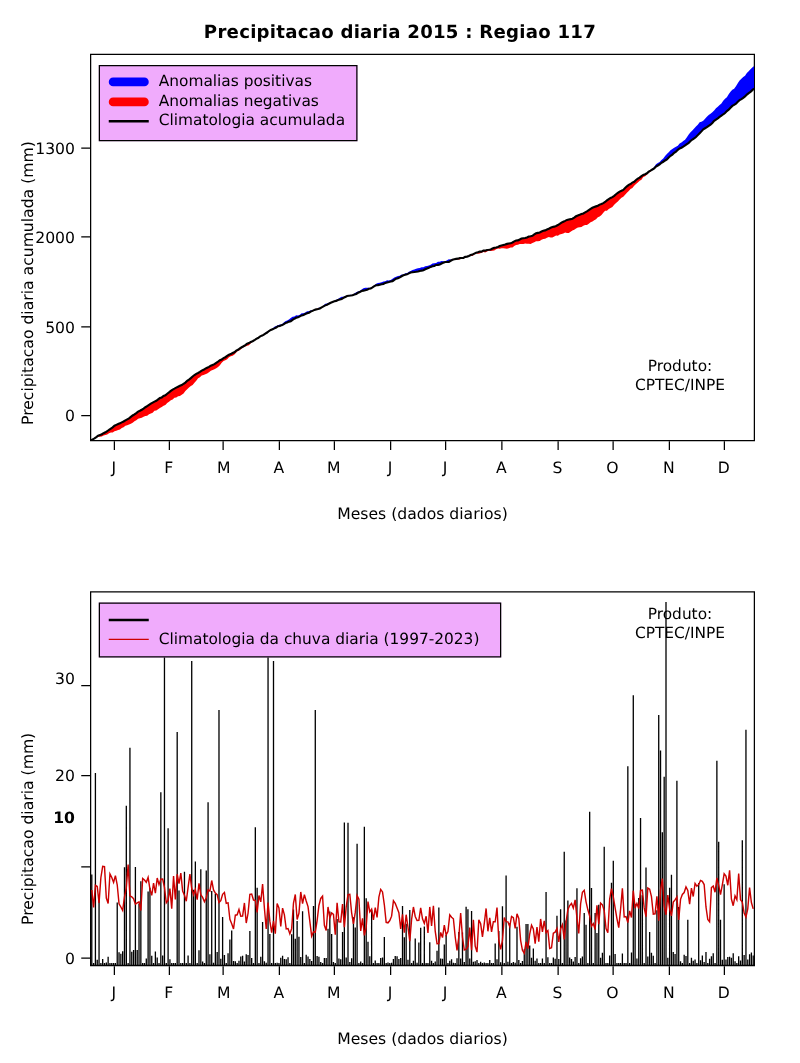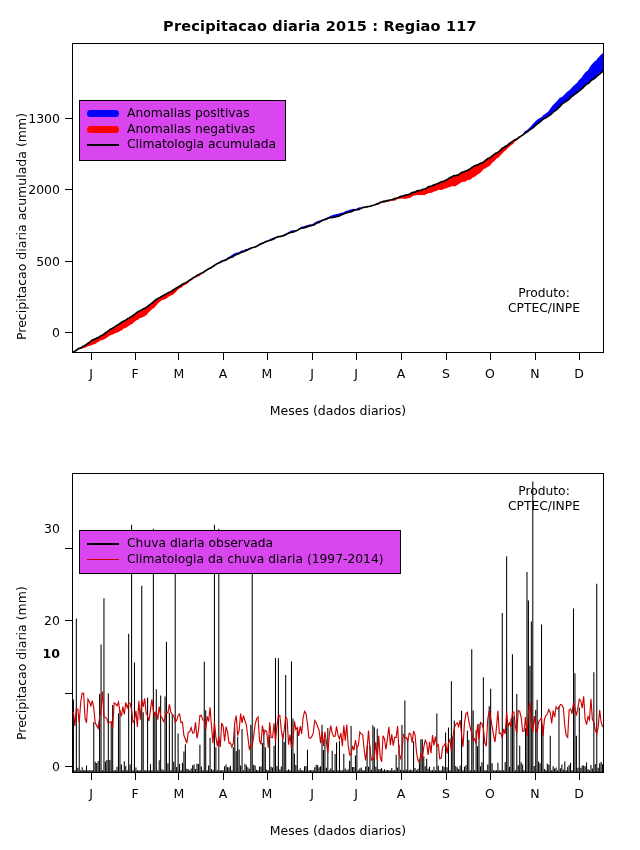--- a/index.html
+++ b/index.html
@@ -28,23 +28,22 @@
     position:absolute;font-size:12.5px;text-align:right;white-space:nowrap;
     font-family:"DejaVu Sans",sans-serif;
   }
   .xtick{
     position:absolute;font-size:12.5px;text-align:center;white-space:nowrap;
     font-family:"DejaVu Sans",sans-serif;
   }
   .tickmark{position:absolute;background:#000;}
 
   .legend-box{
-    position:absolute;border:1.2px solid #000;background:#d946ef;box-sizing:border-box;
+    position:absolute;border:1.2px solid #000;background:#f0abfc;box-sizing:border-box;
     padding:5px 8px 5px 6px;
-    margin-top:48px;
   }
   .legend-row{display:flex;align-items:center;height:15.5px;}
   .legend-key{width:34px;height:15px;position:relative;margin-right:7px;flex:0 0 34px;}
   .key-thick{
     position:absolute;left:1px;top:4px;width:32px;height:7px;border-radius:4px;
   }
   .key-thin{
     position:absolute;left:1px;top:7px;width:32px;height:1.6px;
   }
   .legend-text{font-size:12.3px;line-height:15.5px;white-space:nowrap;
@@ -172,21 +171,21 @@
             <rect x="72.7" y="472.7" width="530.5999999999999" height="299.59999999999997"></rect>
           </clipPath>
         </defs>
         <g clip-path="url(#clipBot)">
           <path d="M 73.43 772.30 L 73.43 699.55 M 74.88 772.30 L 74.88 770.34 M 76.33 772.30 L 76.33 618.40 M 77.79 772.30 L 77.79 767.76 M 79.24 772.30 L 79.24 716.24 M 80.70 772.30 L 80.70 770.34 M 82.15 772.30 L 82.15 767.22 M 83.60 772.30 L 83.60 770.34 M 85.06 772.30 L 85.06 770.04 M 86.51 772.30 L 86.51 765.49 M 87.96 772.30 L 87.96 770.34 M 89.42 772.30 L 89.42 770.34 M 90.87 772.30 L 90.87 770.34 M 92.32 772.30 L 92.32 770.34 M 93.78 772.30 L 93.78 721.99 M 95.23 772.30 L 95.23 761.78 M 96.69 772.30 L 96.69 763.01 M 98.14 772.30 L 98.14 760.96 M 99.59 772.30 L 99.59 693.81 M 101.05 772.30 L 101.05 644.52 M 102.50 772.30 L 102.50 770.34 M 103.95 772.30 L 103.95 598.25 M 105.41 772.30 L 105.41 761.49 M 106.86 772.30 L 106.86 759.90 M 108.32 772.30 L 108.32 693.59 M 109.77 772.30 L 109.77 760.01 M 111.22 772.30 L 111.22 723.04 M 112.68 772.30 L 112.68 705.00 M 114.13 772.30 L 114.13 770.34 M 115.58 772.30 L 115.58 770.34 M 117.04 772.30 L 117.04 766.74 M 118.49 772.30 L 118.49 713.24 M 119.95 772.30 L 119.95 710.28 M 121.40 772.30 L 121.40 764.58 M 122.85 772.30 L 122.85 770.34 M 124.31 772.30 L 124.31 761.19 M 125.76 772.30 L 125.76 766.04 M 127.21 772.30 L 127.21 770.34 M 128.67 772.30 L 128.67 633.74 M 130.12 772.30 L 130.12 764.44 M 131.57 772.30 L 131.57 524.78 M 133.03 772.30 L 133.03 770.34 M 134.48 772.30 L 134.48 662.60 M 135.94 772.30 L 135.94 767.44 M 137.39 772.30 L 137.39 770.34 M 138.84 772.30 L 138.84 770.34 M 140.30 772.30 L 140.30 770.34 M 141.75 772.30 L 141.75 585.66 M 143.20 772.30 L 143.20 712.31 M 144.66 772.30 L 144.66 770.34 M 146.11 772.30 L 146.11 770.34 M 147.57 772.30 L 147.57 697.47 M 149.02 772.30 L 149.02 770.34 M 150.47 772.30 L 150.47 764.33 M 151.93 772.30 L 151.93 770.34 M 153.38 772.30 L 153.38 528.71 M 154.83 772.30 L 154.83 711.77 M 156.29 772.30 L 156.29 689.21 M 157.74 772.30 L 157.74 770.34 M 159.20 772.30 L 159.20 760.17 M 160.65 772.30 L 160.65 695.41 M 162.10 772.30 L 162.10 769.29 M 163.56 772.30 L 163.56 770.34 M 165.01 772.30 L 165.01 696.39 M 166.46 772.30 L 166.46 641.86 M 167.92 772.30 L 167.92 763.32 M 169.37 772.30 L 169.37 712.78 M 170.82 772.30 L 170.82 770.27 M 172.28 772.30 L 172.28 714.91 M 173.73 772.30 L 173.73 761.69 M 175.19 772.30 L 175.19 567.99 M 176.64 772.30 L 176.64 767.03 M 178.09 772.30 L 178.09 733.58 M 179.55 772.30 L 179.55 764.06 M 181.00 772.30 L 181.00 770.34 M 182.45 772.30 L 182.45 762.68 M 183.91 772.30 L 183.91 751.57 M 185.36 772.30 L 185.36 744.36 M 186.82 772.30 L 186.82 768.82 M 188.27 772.30 L 188.27 769.02 M 189.72 772.30 L 189.72 770.34 M 191.18 772.30 L 191.18 768.61 M 192.63 772.30 L 192.63 765.27 M 194.08 772.30 L 194.08 764.53 M 195.54 772.30 L 195.54 769.10 M 196.99 772.30 L 196.99 763.47 M 198.44 772.30 L 198.44 764.00 M 199.90 772.30 L 199.90 744.82 M 201.35 772.30 L 201.35 766.45 M 202.81 772.30 L 202.81 770.34 M 204.26 772.30 L 204.26 661.87 M 205.71 772.30 L 205.71 710.19 M 207.17 772.30 L 207.17 770.34 M 208.62 772.30 L 208.62 765.44 M 210.07 772.30 L 210.07 737.63 M 211.53 772.30 L 211.53 768.94 M 212.98 772.30 L 212.98 770.11 M 214.44 772.30 L 214.44 524.78 M 215.89 772.30 L 215.89 747.24 M 217.34 772.30 L 217.34 770.34 M 218.80 772.30 L 218.80 528.71 M 220.25 772.30 L 220.25 770.34 M 221.70 772.30 L 221.70 770.24 M 223.16 772.30 L 223.16 770.34 M 224.61 772.30 L 224.61 766.25 M 226.07 772.30 L 226.07 764.50 M 227.52 772.30 L 227.52 767.27 M 228.97 772.30 L 228.97 767.32 M 230.43 772.30 L 230.43 765.76 M 231.88 772.30 L 231.88 770.34 M 233.33 772.30 L 233.33 747.32 M 234.79 772.30 L 234.79 727.58 M 236.24 772.30 L 236.24 751.05 M 237.69 772.30 L 237.69 736.86 M 239.15 772.30 L 239.15 749.46 M 240.60 772.30 L 240.60 765.51 M 242.06 772.30 L 242.06 729.09 M 243.51 772.30 L 243.51 770.34 M 244.96 772.30 L 244.96 763.82 M 246.42 772.30 L 246.42 765.22 M 247.87 772.30 L 247.87 767.21 M 249.32 772.30 L 249.32 768.87 M 250.78 772.30 L 250.78 724.74 M 252.23 772.30 L 252.23 567.99 M 253.69 772.30 L 253.69 764.70 M 255.14 772.30 L 255.14 765.46 M 256.59 772.30 L 256.59 769.63 M 258.05 772.30 L 258.05 770.34 M 259.50 772.30 L 259.50 766.43 M 260.95 772.30 L 260.95 766.41 M 262.41 772.30 L 262.41 743.02 M 263.86 772.30 L 263.86 729.24 M 265.32 772.30 L 265.32 747.26 M 266.77 772.30 L 266.77 769.50 M 268.22 772.30 L 268.22 770.34 M 269.68 772.30 L 269.68 735.18 M 271.13 772.30 L 271.13 766.75 M 272.58 772.30 L 272.58 767.42 M 274.04 772.30 L 274.04 745.67 M 275.49 772.30 L 275.49 657.95 M 276.94 772.30 L 276.94 766.03 M 278.40 772.30 L 278.40 658.18 M 279.85 772.30 L 279.85 769.51 M 281.31 772.30 L 281.31 766.52 M 282.76 772.30 L 282.76 733.84 M 284.21 772.30 L 284.21 741.97 M 285.67 772.30 L 285.67 674.94 M 287.12 772.30 L 287.12 770.34 M 288.57 772.30 L 288.57 769.21 M 290.03 772.30 L 290.03 770.34 M 291.48 772.30 L 291.48 661.48 M 292.94 772.30 L 292.94 718.56 M 294.39 772.30 L 294.39 753.47 M 295.84 772.30 L 295.84 764.98 M 297.30 772.30 L 297.30 727.79 M 298.75 772.30 L 298.75 770.34 M 300.20 772.30 L 300.20 768.32 M 301.66 772.30 L 301.66 770.34 M 303.11 772.30 L 303.11 770.34 M 304.56 772.30 L 304.56 766.31 M 306.02 772.30 L 306.02 765.94 M 307.47 772.30 L 307.47 749.66 M 308.93 772.30 L 308.93 770.34 M 310.38 772.30 L 310.38 770.03 M 311.83 772.30 L 311.83 770.34 M 313.29 772.30 L 313.29 770.14 M 314.74 772.30 L 314.74 767.15 M 316.19 772.30 L 316.19 764.87 M 317.65 772.30 L 317.65 764.94 M 319.10 772.30 L 319.10 767.15 M 320.56 772.30 L 320.56 766.37 M 322.01 772.30 L 322.01 724.82 M 323.46 772.30 L 323.46 749.88 M 324.92 772.30 L 324.92 738.91 M 326.37 772.30 L 326.37 767.85 M 327.82 772.30 L 327.82 728.08 M 329.28 772.30 L 329.28 770.31 M 330.73 772.30 L 330.73 768.56 M 332.19 772.30 L 332.19 750.79 M 333.64 772.30 L 333.64 770.25 M 335.09 772.30 L 335.09 754.02 M 336.55 772.30 L 336.55 742.14 M 338.00 772.30 L 338.00 770.34 M 339.45 772.30 L 339.45 741.12 M 340.91 772.30 L 340.91 770.34 M 342.36 772.30 L 342.36 770.34 M 343.81 772.30 L 343.81 753.80 M 345.27 772.30 L 345.27 768.55 M 346.72 772.30 L 346.72 770.34 M 348.18 772.30 L 348.18 769.29 M 349.63 772.30 L 349.63 760.64 M 351.08 772.30 L 351.08 726.04 M 352.54 772.30 L 352.54 766.89 M 353.99 772.30 L 353.99 766.91 M 355.44 772.30 L 355.44 755.62 M 356.90 772.30 L 356.90 748.05 M 358.35 772.30 L 358.35 770.34 M 359.81 772.30 L 359.81 768.55 M 361.26 772.30 L 361.26 767.49 M 362.71 772.30 L 362.71 770.23 M 364.17 772.30 L 364.17 770.34 M 365.62 772.30 L 365.62 766.54 M 367.07 772.30 L 367.07 745.62 M 368.53 772.30 L 368.53 766.74 M 369.98 772.30 L 369.98 746.02 M 371.44 772.30 L 371.44 769.67 M 372.89 772.30 L 372.89 725.31 M 374.34 772.30 L 374.34 727.36 M 375.80 772.30 L 375.80 766.74 M 377.25 772.30 L 377.25 728.77 M 378.70 772.30 L 378.70 769.34 M 380.16 772.30 L 380.16 769.05 M 381.61 772.30 L 381.61 768.06 M 383.06 772.30 L 383.06 770.34 M 384.52 772.30 L 384.52 769.34 M 385.97 772.30 L 385.97 770.34 M 387.43 772.30 L 387.43 769.94 M 388.88 772.30 L 388.88 770.34 M 390.33 772.30 L 390.33 770.34 M 391.79 772.30 L 391.79 768.09 M 393.24 772.30 L 393.24 770.34 M 394.69 772.30 L 394.69 770.34 M 396.15 772.30 L 396.15 754.82 M 397.60 772.30 L 397.60 767.40 M 399.06 772.30 L 399.06 744.73 M 400.51 772.30 L 400.51 769.70 M 401.96 772.30 L 401.96 724.93 M 403.42 772.30 L 403.42 770.34 M 404.87 772.30 L 404.87 700.41 M 406.32 772.30 L 406.32 769.44 M 407.78 772.30 L 407.78 738.62 M 409.23 772.30 L 409.23 770.34 M 410.68 772.30 L 410.68 769.57 M 412.14 772.30 L 412.14 770.17 M 413.59 772.30 L 413.59 741.31 M 415.05 772.30 L 415.05 767.95 M 416.50 772.30 L 416.50 770.34 M 417.95 772.30 L 417.95 768.82 M 419.41 772.30 L 419.41 759.30 M 420.86 772.30 L 420.86 739.23 M 422.31 772.30 L 422.31 739.19 M 423.77 772.30 L 423.77 756.36 M 425.22 772.30 L 425.22 766.26 M 426.68 772.30 L 426.68 758.82 M 428.13 772.30 L 428.13 768.68 M 429.58 772.30 L 429.58 766.73 M 431.04 772.30 L 431.04 770.34 M 432.49 772.30 L 432.49 770.34 M 433.94 772.30 L 433.94 766.84 M 435.40 772.30 L 435.40 770.34 M 436.85 772.30 L 436.85 713.60 M 438.31 772.30 L 438.31 765.70 M 439.76 772.30 L 439.76 770.34 M 441.21 772.30 L 441.21 770.34 M 442.67 772.30 L 442.67 766.09 M 444.12 772.30 L 444.12 767.08 M 445.57 772.30 L 445.57 732.55 M 447.03 772.30 L 447.03 767.27 M 448.48 772.30 L 448.48 727.46 M 449.93 772.30 L 449.93 770.34 M 451.39 772.30 L 451.39 681.31 M 452.84 772.30 L 452.84 736.48 M 454.30 772.30 L 454.30 720.42 M 455.75 772.30 L 455.75 765.94 M 457.20 772.30 L 457.20 767.22 M 458.66 772.30 L 458.66 769.11 M 460.11 772.30 L 460.11 765.54 M 461.56 772.30 L 461.56 710.63 M 463.02 772.30 L 463.02 770.34 M 464.47 772.30 L 464.47 766.67 M 465.93 772.30 L 465.93 765.14 M 467.38 772.30 L 467.38 730.39 M 468.83 772.30 L 468.83 739.88 M 470.29 772.30 L 470.29 770.34 M 471.74 772.30 L 471.74 649.31 M 473.19 772.30 L 473.19 710.43 M 474.65 772.30 L 474.65 770.34 M 476.10 772.30 L 476.10 730.36 M 477.56 772.30 L 477.56 746.31 M 479.01 772.30 L 479.01 723.84 M 480.46 772.30 L 480.46 766.16 M 481.92 772.30 L 481.92 762.23 M 483.37 772.30 L 483.37 677.30 M 484.82 772.30 L 484.82 770.34 M 486.28 772.30 L 486.28 770.34 M 487.73 772.30 L 487.73 764.45 M 489.18 772.30 L 489.18 706.20 M 490.64 772.30 L 490.64 688.66 M 492.09 772.30 L 492.09 763.18 M 493.55 772.30 L 493.55 770.34 M 495.00 772.30 L 495.00 770.34 M 496.45 772.30 L 496.45 770.34 M 497.91 772.30 L 497.91 762.84 M 499.36 772.30 L 499.36 770.34 M 500.81 772.30 L 500.81 770.34 M 502.27 772.30 L 502.27 612.93 M 503.72 772.30 L 503.72 770.34 M 505.18 772.30 L 505.18 762.05 M 506.63 772.30 L 506.63 556.21 M 508.08 772.30 L 508.08 723.08 M 509.54 772.30 L 509.54 766.87 M 510.99 772.30 L 510.99 718.44 M 512.44 772.30 L 512.44 654.36 M 513.90 772.30 L 513.90 716.20 M 515.35 772.30 L 515.35 770.34 M 516.80 772.30 L 516.80 693.96 M 518.26 772.30 L 518.26 765.22 M 519.71 772.30 L 519.71 745.50 M 521.17 772.30 L 521.17 762.17 M 522.62 772.30 L 522.62 764.55 M 524.07 772.30 L 524.07 770.34 M 525.53 772.30 L 525.53 728.16 M 526.98 772.30 L 526.98 571.92 M 528.43 772.30 L 528.43 600.43 M 529.89 772.30 L 529.89 665.75 M 531.34 772.30 L 531.34 621.40 M 532.80 772.30 L 532.80 481.56 M 534.25 772.30 L 534.25 766.10 M 535.70 772.30 L 535.70 710.10 M 537.16 772.30 L 537.16 699.77 M 538.61 772.30 L 538.61 761.53 M 540.06 772.30 L 540.06 763.14 M 541.52 772.30 L 541.52 624.51 M 542.97 772.30 L 542.97 725.53 M 544.43 772.30 L 544.43 768.97 M 545.88 772.30 L 545.88 770.34 M 547.33 772.30 L 547.33 763.82 M 548.79 772.30 L 548.79 764.71 M 550.24 772.30 L 550.24 735.71 M 551.69 772.30 L 551.69 770.34 M 553.15 772.30 L 553.15 766.29 M 554.60 772.30 L 554.60 768.59 M 556.05 772.30 L 556.05 767.52 M 557.51 772.30 L 557.51 770.34 M 558.96 772.30 L 558.96 706.42 M 560.42 772.30 L 560.42 768.18 M 561.87 772.30 L 561.87 764.39 M 563.32 772.30 L 563.32 769.57 M 564.78 772.30 L 564.78 761.60 M 566.23 772.30 L 566.23 770.34 M 567.68 772.30 L 567.68 766.97 M 569.14 772.30 L 569.14 764.95 M 570.59 772.30 L 570.59 762.63 M 572.05 772.30 L 572.05 770.34 M 573.50 772.30 L 573.50 608.53 M 574.95 772.30 L 574.95 673.37 M 576.41 772.30 L 576.41 735.80 M 577.86 772.30 L 577.86 767.71 M 579.31 772.30 L 579.31 707.40 M 580.77 772.30 L 580.77 767.65 M 582.22 772.30 L 582.22 765.57 M 583.68 772.30 L 583.68 765.45 M 585.13 772.30 L 585.13 766.24 M 586.58 772.30 L 586.58 762.57 M 588.04 772.30 L 588.04 768.95 M 589.49 772.30 L 589.49 770.34 M 590.94 772.30 L 590.94 764.95 M 592.40 772.30 L 592.40 768.46 M 593.85 772.30 L 593.85 672.13 M 595.30 772.30 L 595.30 763.92 M 596.76 772.30 L 596.76 583.71 M 598.21 772.30 L 598.21 767.65 M 599.67 772.30 L 599.67 763.32 M 601.12 772.30 L 601.12 761.94 M 602.57 772.30 L 602.57 764.30" stroke="#000000" stroke-width="1.05" fill="none"></path>
           <path d="M 73.4268493150685 712.0091556522564 L 74.88054794520548 726.0380430145681 L 76.33424657534246 708.2612599315227 L 77.78794520547946 709.2214508008987 L 79.24164383561644 722.2724773192882 L 80.69534246575343 702.1979448761925 L 82.14904109589041 693.1173235945971 L 83.6027397260274 693.2849258577643 L 85.05643835616439 718.4326146715872 L 86.51013698630138 722.837665587118 L 87.96383561643836 699.1099666671398 L 89.41753424657534 701.9704285670238 L 90.87123287671233 705.9319487074804 L 92.32493150684931 700.5475547215472 L 93.7786301369863 707.820893726838 L 95.23232876712328 723.0222639558318 L 96.68602739726028 725.6117677626296 L 98.13972602739726 728.3532921799371 L 99.59342465753424 717.4144720132336 L 101.04712328767124 710.391666922201 L 102.50082191780822 691.6025172812075 L 103.95452054794521 716.7189748691686 L 105.40821917808219 717.450125182335 L 106.86191780821918 718.9642373573091 L 108.31561643835616 723.3314285250343 L 109.76931506849314 722.2974397656797 L 111.22301369863013 721.5016341480941 L 112.67671232876711 728.3927261759346 L 114.13041095890411 702.8077073481977 L 115.58410958904109 703.9546003215902 L 117.03780821917809 705.8308071755403 L 118.49150684931507 701.9098682758431 L 119.94520547945206 711.3135164198022 L 121.39890410958904 716.3332571838924 L 122.85260273972602 706.5543724418521 L 124.30630136986301 714.4536207607508 L 125.75999999999999 702.3974495468905 L 127.21369863013697 707.5605878756375 L 128.66739726027396 703.2727358626564 L 130.12109589041094 703.2237876776157 L 131.57479452054793 709.915744586121 L 133.02849315068494 722.2349141721159 L 134.4821917808219 720.1842025405231 L 135.9358904109589 710.8079118693765 L 137.3895890410959 726.8826124430228 L 138.84328767123287 700.7492717583293 L 140.29698630136986 719.5981561465702 L 141.75068493150684 699.3945297905597 L 143.20438356164385 706.9504676894495 L 144.6580821917808 698.4669904370181 L 146.1117808219178 712.9126528012318 L 147.56547945205477 716.1093710728911 L 149.0191780821918 720.9881519845436 L 150.47287671232874 709.8369346849587 L 151.92657534246575 699.304382269783 L 153.38027397260274 710.789882589909 L 154.83397260273972 715.8476386369053 L 156.28767123287668 711.6532575631813 L 157.7413698630137 719.6786309012039 L 159.19506849315067 706.6240707429362 L 160.64876712328766 715.7243703499657 L 162.10246575342467 717.9047436067166 L 163.55616438356162 721.4233439765441 L 165.00986301369863 718.1833503435296 L 166.4635616438356 711.8798494961809 L 167.9172602739726 712.8925892746907 L 169.37095890410956 704.4050160441615 L 170.82465753424657 711.9603435525731 L 172.27835616438355 714.4999799680692 L 173.73205479452054 715.7216688090352 L 175.18575342465752 721.9794188416039 L 176.6394520547945 720.501698265578 L 178.0931506849315 715.438559168825 L 179.54684931506847 714.0369024077845 L 181.00054794520545 722.6068842764789 L 182.45424657534244 722.2349324404013 L 183.90794520547945 735.5066025054402 L 185.3616438356164 738.9496040991295 L 186.81534246575342 743.2149941636752 L 188.26904109589037 732.1607383748567 L 189.72273972602738 731.8493009831484 L 191.17643835616437 727.6180124459478 L 192.63013698630135 733.0161500277333 L 194.08383561643834 732.8257068495014 L 195.53753424657532 722.3551895807304 L 196.99123287671233 738.4243376755956 L 198.4449315068493 730.6100891228282 L 199.89863013698627 715.5590023416328 L 201.35232876712325 715.3125142810786 L 202.80602739726027 720.0415715091058 L 204.25972602739722 720.2617650316181 L 205.71342465753423 729.8704030080653 L 207.16712328767125 716.3905644896073 L 208.6208219178082 721.4776399473059 L 210.07452054794516 707.2582460837808 L 211.52821917808217 726.5983190231979 L 212.98191780821918 743.1627682564421 L 214.43561643835613 721.9770596229532 L 215.88931506849315 736.9219305352497 L 217.3430136986301 746.1485407215641 L 218.79671232876711 736.5976095851216 L 220.25041095890413 747.0174985202509 L 221.70410958904108 722.8593077839517 L 223.15780821917804 726.4106957551362 L 224.61150684931505 741.2183652191025 L 226.065205479452 726.5342796730048 L 227.51890410958902 731.9263210359449 L 228.97260273972603 743.0915514892096 L 230.42630136986298 742.8609278563765 L 231.88 747.0009616033581 L 233.33369863013695 742.9104257838427 L 234.78739726027396 722.4154370934682 L 236.24109589041092 715.5861279148663 L 237.69479452054793 735.6212444718341 L 239.14849315068489 730.6508017037157 L 240.6021917808219 713.5815525975481 L 242.0558904109589 722.9247458788913 L 243.50958904109586 715.724383700158 L 244.96328767123288 720.7584190019943 L 246.41698630136983 725.2511176593853 L 247.8706849315068 737.0438618574697 L 249.3243835616438 748.9410848866402 L 250.7780821917808 745.388343391822 L 252.23178082191777 745.721112791892 L 253.68547945205478 736.427157531051 L 255.13917808219173 724.360698334577 L 256.59287671232875 718.7605255545163 L 258.0465753424657 716.9234196323471 L 259.5002739726027 740.2029549831257 L 260.95397260273967 744.354194441125 L 262.4076712328767 725.5795935332924 L 263.8613698630137 734.2483794409111 L 265.31506849315065 730.3431032594962 L 266.76876712328766 731.4780560906686 L 268.2224657534246 747.8115213020426 L 269.6761643835616 722.2604577587193 L 271.1298630136986 737.4737988383346 L 272.5835616438356 737.5660549373935 L 274.03726027397255 723.3074910647383 L 275.49095890410956 741.736561905839 L 276.9446575342465 725.6542864707727 L 278.39835616438353 715.6201919369402 L 279.85205479452054 715.4397094535583 L 281.3057534246575 730.2390063357501 L 282.75945205479445 739.0509708929372 L 284.21315068493146 729.9061685452391 L 285.6668493150685 716.4790579349499 L 287.12054794520543 719.3308643192835 L 288.57424657534244 744.7528002734441 L 290.0279452054794 734.6010389417652 L 291.4816438356164 748.2459656212766 L 292.9353424657534 742.0056876531922 L 294.3890410958904 721.2009205291182 L 295.84273972602733 729.4654587432827 L 297.29643835616434 727.3639488849437 L 298.75013698630136 735.8463565077503 L 300.2038356164383 726.0649393229368 L 301.6575342465753 733.8937091306632 L 303.1112328767123 717.7180328198208 L 304.5649315068493 711.4796855397719 L 306.0186301369863 713.5269161489445 L 307.47232876712326 723.8343061656599 L 308.9260273972602 737.8510541922108 L 310.3797260273972 738.2518443077137 L 311.8334246575342 736.4375906828969 L 313.2871232876712 732.9214868138691 L 314.7408219178082 720.643881908859 L 316.19452054794516 722.7097036281617 L 317.6482191780822 726.4799505749305 L 319.1019178082191 730.092763197793 L 320.55561643835614 743.1507759764313 L 322.0093150684931 731.4143826323332 L 323.4630136986301 746.1666227611432 L 324.91671232876706 731.7761061859712 L 326.3704109589041 741.6635186895112 L 327.8241095890411 752.8569516225164 L 329.27780821917804 735.5278669194673 L 330.731506849315 725.5848075467381 L 332.185205479452 733.1864619520745 L 333.63890410958896 736.4380316888778 L 335.092602739726 736.3285527296284 L 336.546301369863 726.379209302358 L 337.99999999999994 735.0923330883344 L 339.4536986301369 738.7939179898298 L 340.9073972602739 732.9771898216202 L 342.36109589041087 746.2612292194668 L 343.8147945205479 725.5463696560228 L 345.2684931506849 740.7774491673553 L 346.7221917808219 724.5706622039372 L 348.17589041095886 744.9623689010169 L 349.62958904109587 754.8993277010195 L 351.0832876712328 754.814693447116 L 352.5369863013698 745.9555602309026 L 353.9906849315068 750.0496197383688 L 355.44438356164375 740.070142949809 L 356.89808219178076 747.8564823142417 L 358.3517808219177 745.2513005621734 L 359.8054794520548 731.9261685418911 L 361.25917808219174 733.8407948299031 L 362.71287671232875 735.0349229477005 L 364.1665753424657 749.6181291038798 L 365.62027397260266 760.3693810317988 L 367.0739726027397 749.4030148803107 L 368.5276712328766 730.4948625249287 L 369.98136986301364 749.7865612094697 L 371.4350684931506 760.0267524578911 L 372.8887671232876 759.3481946652249 L 374.3424657534246 757.1557771899081 L 375.7961643835616 742.1429209662942 L 377.2498630136986 760.0668481367373 L 378.70356164383554 735.8217292753717 L 380.15726027397255 756.8831833405375 L 381.6109589041095 761.7268597359008 L 383.0646575342465 735.8223100934873 L 384.5183561643835 738.9197108111056 L 385.9720547945205 749.4926655215903 L 387.42575342465744 738.6989918789449 L 388.87945205479446 726.7595910474846 L 390.33315068493147 745.0504305574685 L 391.7868493150684 734.2117980260475 L 393.24054794520544 745.5880492428447 L 394.6942465753424 737.3249105959999 L 396.1479452054794 737.4177410014196 L 397.60164383561636 726.1178952070318 L 399.05534246575337 752.3622758237475 L 400.5090410958903 759.5099418996872 L 401.9627397260273 752.2925405138433 L 403.41643835616435 733.9838943025355 L 404.8701369863013 737.3433364173313 L 406.3238356164383 737.4779268125102 L 407.77753424657527 741.2132070414717 L 409.2312328767123 733.1479566754222 L 410.68493150684924 734.1656034669011 L 412.1386301369862 742.6936216020101 L 413.5923287671232 731.0308190291488 L 415.04602739726016 734.7637103182157 L 416.4997260273972 752.2531997782307 L 417.9534246575342 760.2503502453129 L 419.4071232876712 762.5797196160394 L 420.86082191780815 753.5070253255561 L 422.31452054794516 758.8785926030331 L 423.7682191780821 747.228604472846 L 425.2219178082191 740.1980614703621 L 426.6756164383561 743.158545848952 L 428.12931506849304 754.9152139476075 L 429.58301369863005 741.735741560565 L 431.036712328767 753.266012619478 L 432.4904109589041 735.1600537424457 L 433.94410958904103 745.4332601790194 L 435.39780821917805 736.612564767405 L 436.851506849315 746.083113710051 L 438.30520547945196 744.4947918869575 L 439.75890410958897 758.760300626394 L 441.2126027397259 758.2503891795146 L 442.66630136986294 746.5806853270747 L 444.1199999999999 745.7130921171386 L 445.57369863013696 742.7114728899633 L 447.0273972602739 753.602966922988 L 448.4810958904109 742.8713274434868 L 449.9347945205479 739.6681701097077 L 451.38849315068484 751.5278605534478 L 452.84219178082185 737.4139109944066 L 454.2958904109588 727.7023772284329 L 455.7495890410958 724.4442654112936 L 457.2032876712328 722.7611002761777 L 458.6569863013698 726.5054472412227 L 460.1106849315068 719.9520307438665 L 461.5643835616438 734.5879964906057 L 463.01808219178076 746.808200889448 L 464.4717808219177 723.1836530514494 L 465.92547945205473 713.8133192829042 L 467.3791780821917 712.2268283910917 L 468.8328767123287 721.4755899782718 L 470.28657534246565 727.8617690992377 L 471.74027397260267 732.8126499185913 L 473.1939726027396 740.9282254133091 L 474.64767123287663 738.8947066729294 L 476.10136986301364 743.5764277747631 L 477.5550684931506 724.2880144429581 L 479.0087671232876 739.4375961543918 L 480.46246575342457 722.5057305462008 L 481.9161643835616 723.8293942488048 L 483.36986301369853 728.4295335501276 L 484.82356164383555 742.7852145808516 L 486.2772602739725 746.2282059433616 L 487.73095890410946 719.3039917424038 L 489.1846575342465 710.8260207907833 L 490.6383561643835 717.5612582430376 L 492.0920547945205 726.2446829775865 L 493.54575342465745 734.8774946707304 L 494.99945205479446 742.0471624582781 L 496.4531506849314 727.6116045527968 L 497.9068493150684 710.6967767792001 L 499.3605479452054 733.5049340002033 L 500.81424657534234 733.2540824631124 L 502.26794520547935 738.082370476337 L 503.72164383561636 728.785668358967 L 505.1753424657534 734.0459775171223 L 506.62904109589033 712.5595625718604 L 508.08273972602734 726.4496738534569 L 509.5364383561643 722.7999199032988 L 510.99013698630125 726.7494966231945 L 512.4438356164383 712.2645644447249 L 513.8975342465752 712.0492872318429 L 515.3512328767123 726.3170835801897 L 516.8049315068492 733.316602359203 L 518.2586301369863 710.4634283935756 L 519.7123287671233 711.3529084239227 L 521.1660273972602 717.3151058972798 L 522.6197260273972 731.3402873637137 L 524.0734246575341 731.0579915721157 L 525.5271232876712 716.9718127035725 L 526.9808219178082 736.4746173238825 L 528.4345205479451 712.0248859514431 L 529.8882191780821 702.8699305328248 L 531.3419178082191 724.7429755073318 L 532.7956164383561 731.8460065685258 L 534.2493150684932 716.1269109385603 L 535.7030136986301 727.0905941556507 L 537.1567123287671 732.6833939354591 L 538.610410958904 721.7121870328278 L 540.064109589041 719.9585590543819 L 541.517808219178 717.5386106493895 L 542.971506849315 735.9187567908557 L 544.425205479452 719.4530929520728 L 545.8789041095889 715.5165228425185 L 547.332602739726 714.0650037856799 L 548.7863013698629 709.495518796776 L 550.2399999999999 712.3896545520356 L 551.693698630137 723.32932127875 L 553.1473972602739 710.4969191313855 L 554.6010958904109 717.197703094616 L 556.0547945205478 706.7563763575126 L 557.5084931506849 708.9567108442392 L 558.9621917808219 707.5563060331438 L 560.4158904109589 704.4232614718467 L 561.8695890410959 705.0429405418342 L 563.3232876712328 707.618852588209 L 564.7769863013698 725.5500807887984 L 566.2306849315067 735.5990355036856 L 567.6843835616438 737.48772565983 L 569.1380821917808 709.9932885847762 L 570.5917808219177 708.8607767747593 L 572.0454794520547 713.8102688491076 L 573.4991780821916 702.2733261683763 L 574.9528767123287 708.3666587351944 L 576.4065753424657 715.7230769016883 L 577.8602739726027 707.8101105755075 L 579.3139726027397 699.076539451272 L 580.7676712328766 700.9356373131081 L 582.2213698630136 708.1933271234426 L 583.6750684931507 696.3257286657597 L 585.1287671232876 719.2435573417099 L 586.5824657534246 724.5622093441532 L 588.0361643835615 716.7127343347235 L 589.4898630136986 719.7494547478111 L 590.9435616438356 698.7523925953847 L 592.3972602739726 719.7085715231847 L 593.8509589041096 721.7313834434967 L 595.3046575342465 730.4256933522267 L 596.7583561643835 733.6585492171575 L 598.2120547945204 727.0856590951389 L 599.6657534246575 710.0809865481709 L 601.1194520547945 722.0050784500921 L 602.5731506849314 727.1378185462207" fill="none" stroke="#cc0000" stroke-width="1.15"></path>
           <line x1="72.7" y1="772.3" x2="603.3" y2="772.3" stroke="#000" stroke-width="1"></line>
         </g>
       </svg>
 
-    <div class="ytick" style="left:14px;top:521px;width:46px;">30</div>
+    <div class="ytick" style="left:14px;top:535px;width:46px;">30</div>
     <div class="ytick" style="left:14px;top:613px;width:46px;">20</div>
     <div class="ytick" style="left:14px;top:646px;width:46px;font-weight:bold;">10</div>
     <div class="ytick" style="left:14px;top:759px;width:46px;">0</div>
 
     <div class="tickmark" style="left:65px;top:548px;width:7px;height:1.3px;"></div>
     <div class="tickmark" style="left:65px;top:620px;width:7px;height:1.3px;"></div>
     <div class="tickmark" style="left:65px;top:693px;width:7px;height:1.3px;"></div>
     <div class="tickmark" style="left:65px;top:766px;width:7px;height:1.3px;"></div>
 
     <div class="ylabel" style="left:14px;top:740px;">Precipitacao diaria (mm)</div>
@@ -217,27 +216,26 @@
     <div class="xtick" style="left:521px;top:786px;width:28px;">N</div>
     <div class="xtick" style="left:565px;top:786px;width:28px;">D</div>
 
     <div class="axis-label" style="left:172px;top:823px;width:332px;">Meses (dados diarios)</div>
 
     <div class="legend-box" style="left:79px;top:482px;width:322px;height:44px;">
       <div class="legend-row">
         <span class="legend-key">
           <span class="key-thin" style="background:#000000;"></span>
         </span>
-        <span class="legend-text">Chuva diaria observada</span>
       </div>
       <div class="legend-row">
         <span class="legend-key">
           <span class="key-thin" style="background:#cc0000;"></span>
         </span>
-        <span class="legend-text">Climatologia da chuva diaria (1997-2014)</span>
+        <span class="legend-text">Climatologia da chuva diaria (1997-2023)</span>
       </div>
     </div>
 
     <div class="produto" style="left:490px;top:484px;width:108px;">
       <div>Produto:</div>
       <div>CPTEC/INPE</div>
     </div>
   </div>
 
 </div>

